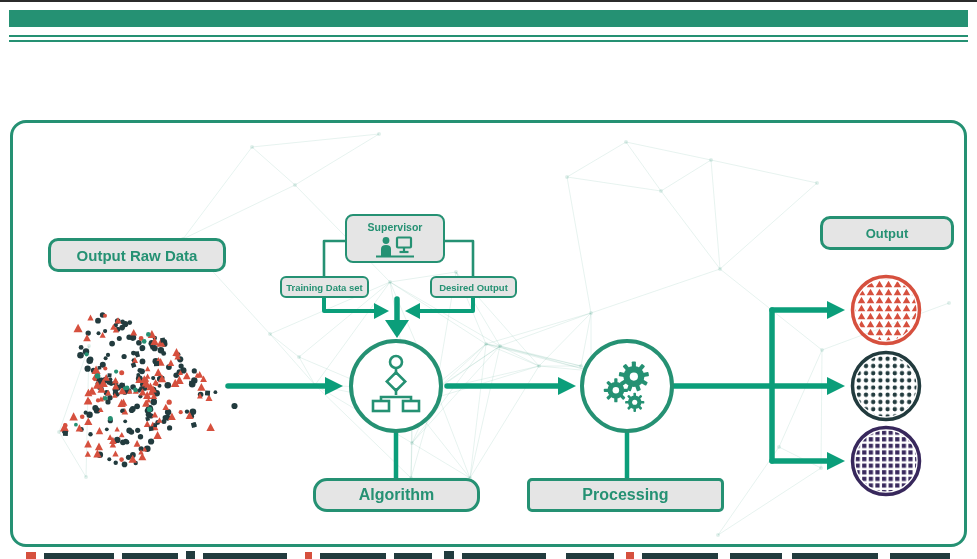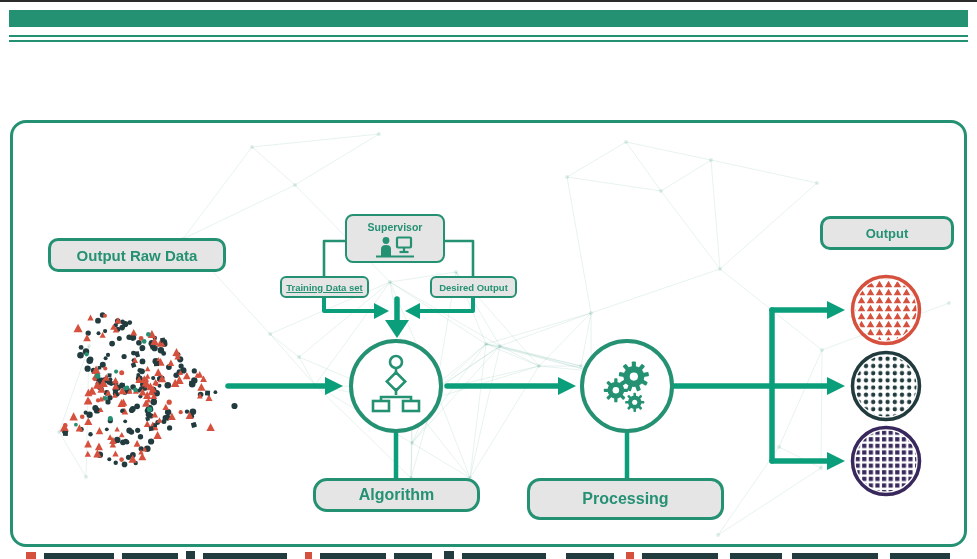--- a/index.html
+++ b/index.html
@@ -34,22 +34,22 @@
   .hd{ fill:var(--arrow); }
   .sup-ln{ stroke:var(--green); stroke-width:2.6; fill:none; stroke-linejoin:round; }
   .pill{
     position:absolute; background:#e5e5e5; border:3px solid var(--green); color:var(--green);
     font-weight:bold; display:flex; align-items:center; justify-content:center;
     border-radius:10px; z-index:5; text-align:center;
   }
   #box-input{ left:48px; top:238px; width:178px; height:34px; font-size:15px; }
   #box-output{ left:796px; top:216px; width:134px; height:34px; font-size:13px;margin-left:24px; }
   #box-algorithm{ left:313px; top:478px; width:167px; height:34px; font-size:16px; border-radius:14px; }
-  #box-processing{ left:527px; top:478px; width:197px; height:42px; font-size:16px; border-radius:13px; }
-  #box-training{ left:280px; top:276px; width:89px; height:22px; font-size:9.5px; border-width:2px; border-radius:6px;text-decoration:underline; }
+  #box-processing{ left:527px; top:478px; width:197px; height:34px; font-size:16px; border-radius:5px; }
+  #box-training{ left:280px; top:276px; width:89px; height:22px; font-size:9.5px; border-width:2px; border-radius:6px; }
   #box-desired{ left:430px; top:276px; width:87px; height:22px; font-size:9.5px; border-width:2px; border-radius:6px; }
   #box-supervisor{ left:345px; top:214px; width:100px; height:49px; flex-direction:column; gap:1px;
     font-size:10.5px; border-radius:8px; padding-top:3px; border-width:2.5px; }
   .node{
     position:absolute; width:94px; height:94px; background:#fff; border:4.5px solid var(--green);
     border-radius:50%; display:flex; align-items:center; justify-content:center; z-index:5;
   }
   #node-algorithm{ left:349px; top:339px; }
   #node-processing{ left:580px; top:339px; }
   .flow-ic{ fill:none; stroke:var(--green); stroke-width:2.6; }

